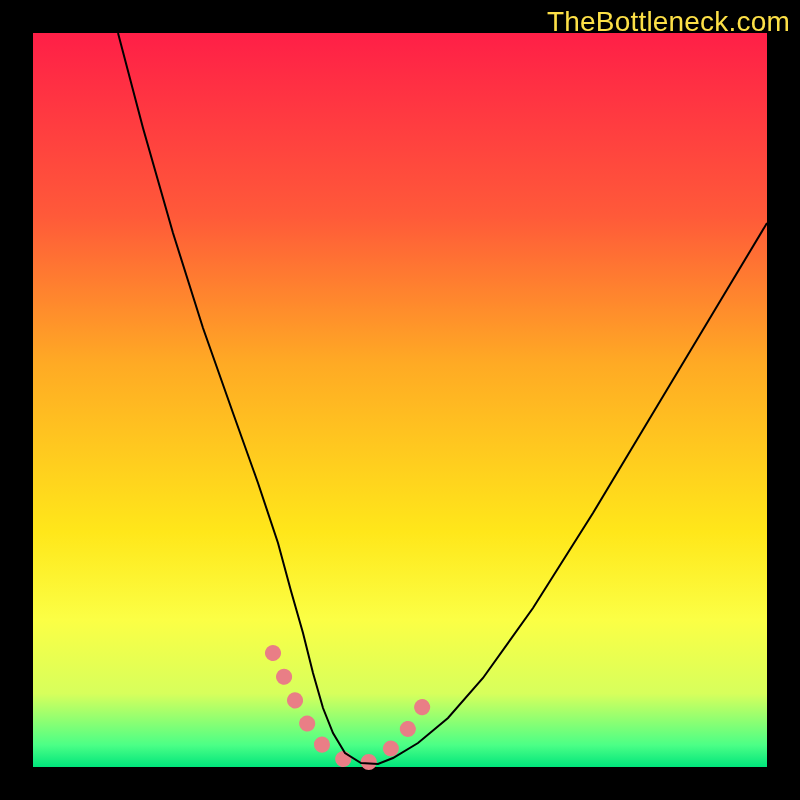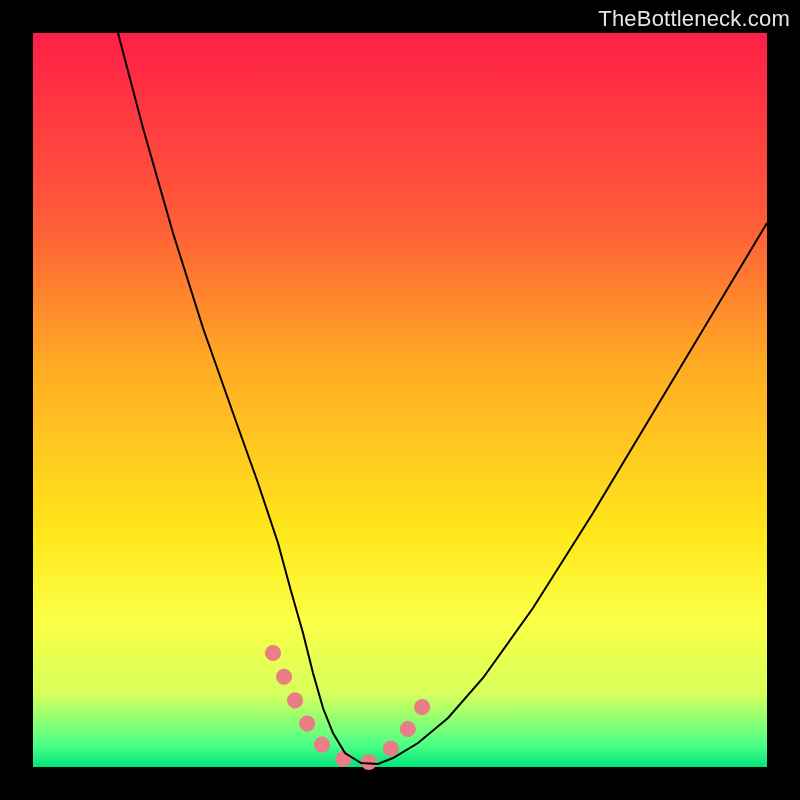--- a/index.html
+++ b/index.html
@@ -34,22 +34,22 @@
       #fbff45 80%,
       #d7ff5c 90%,
       #4cff86 97%,
       #00e57b 100%
     );
   }
   .watermark {
     position: absolute;
     top: 6px;
     right: 10px;
-    color: #e5e5e5;
-    font-size: 22px;
+    color: #fde047;
+    font-size: 28px;
     font-weight: 500;
     letter-spacing: 0.2px;
   }
   svg.curve {
     position: absolute;
     left: 0;
     top: 0;
     width: 734px;
     height: 734px;
     overflow: visible;

